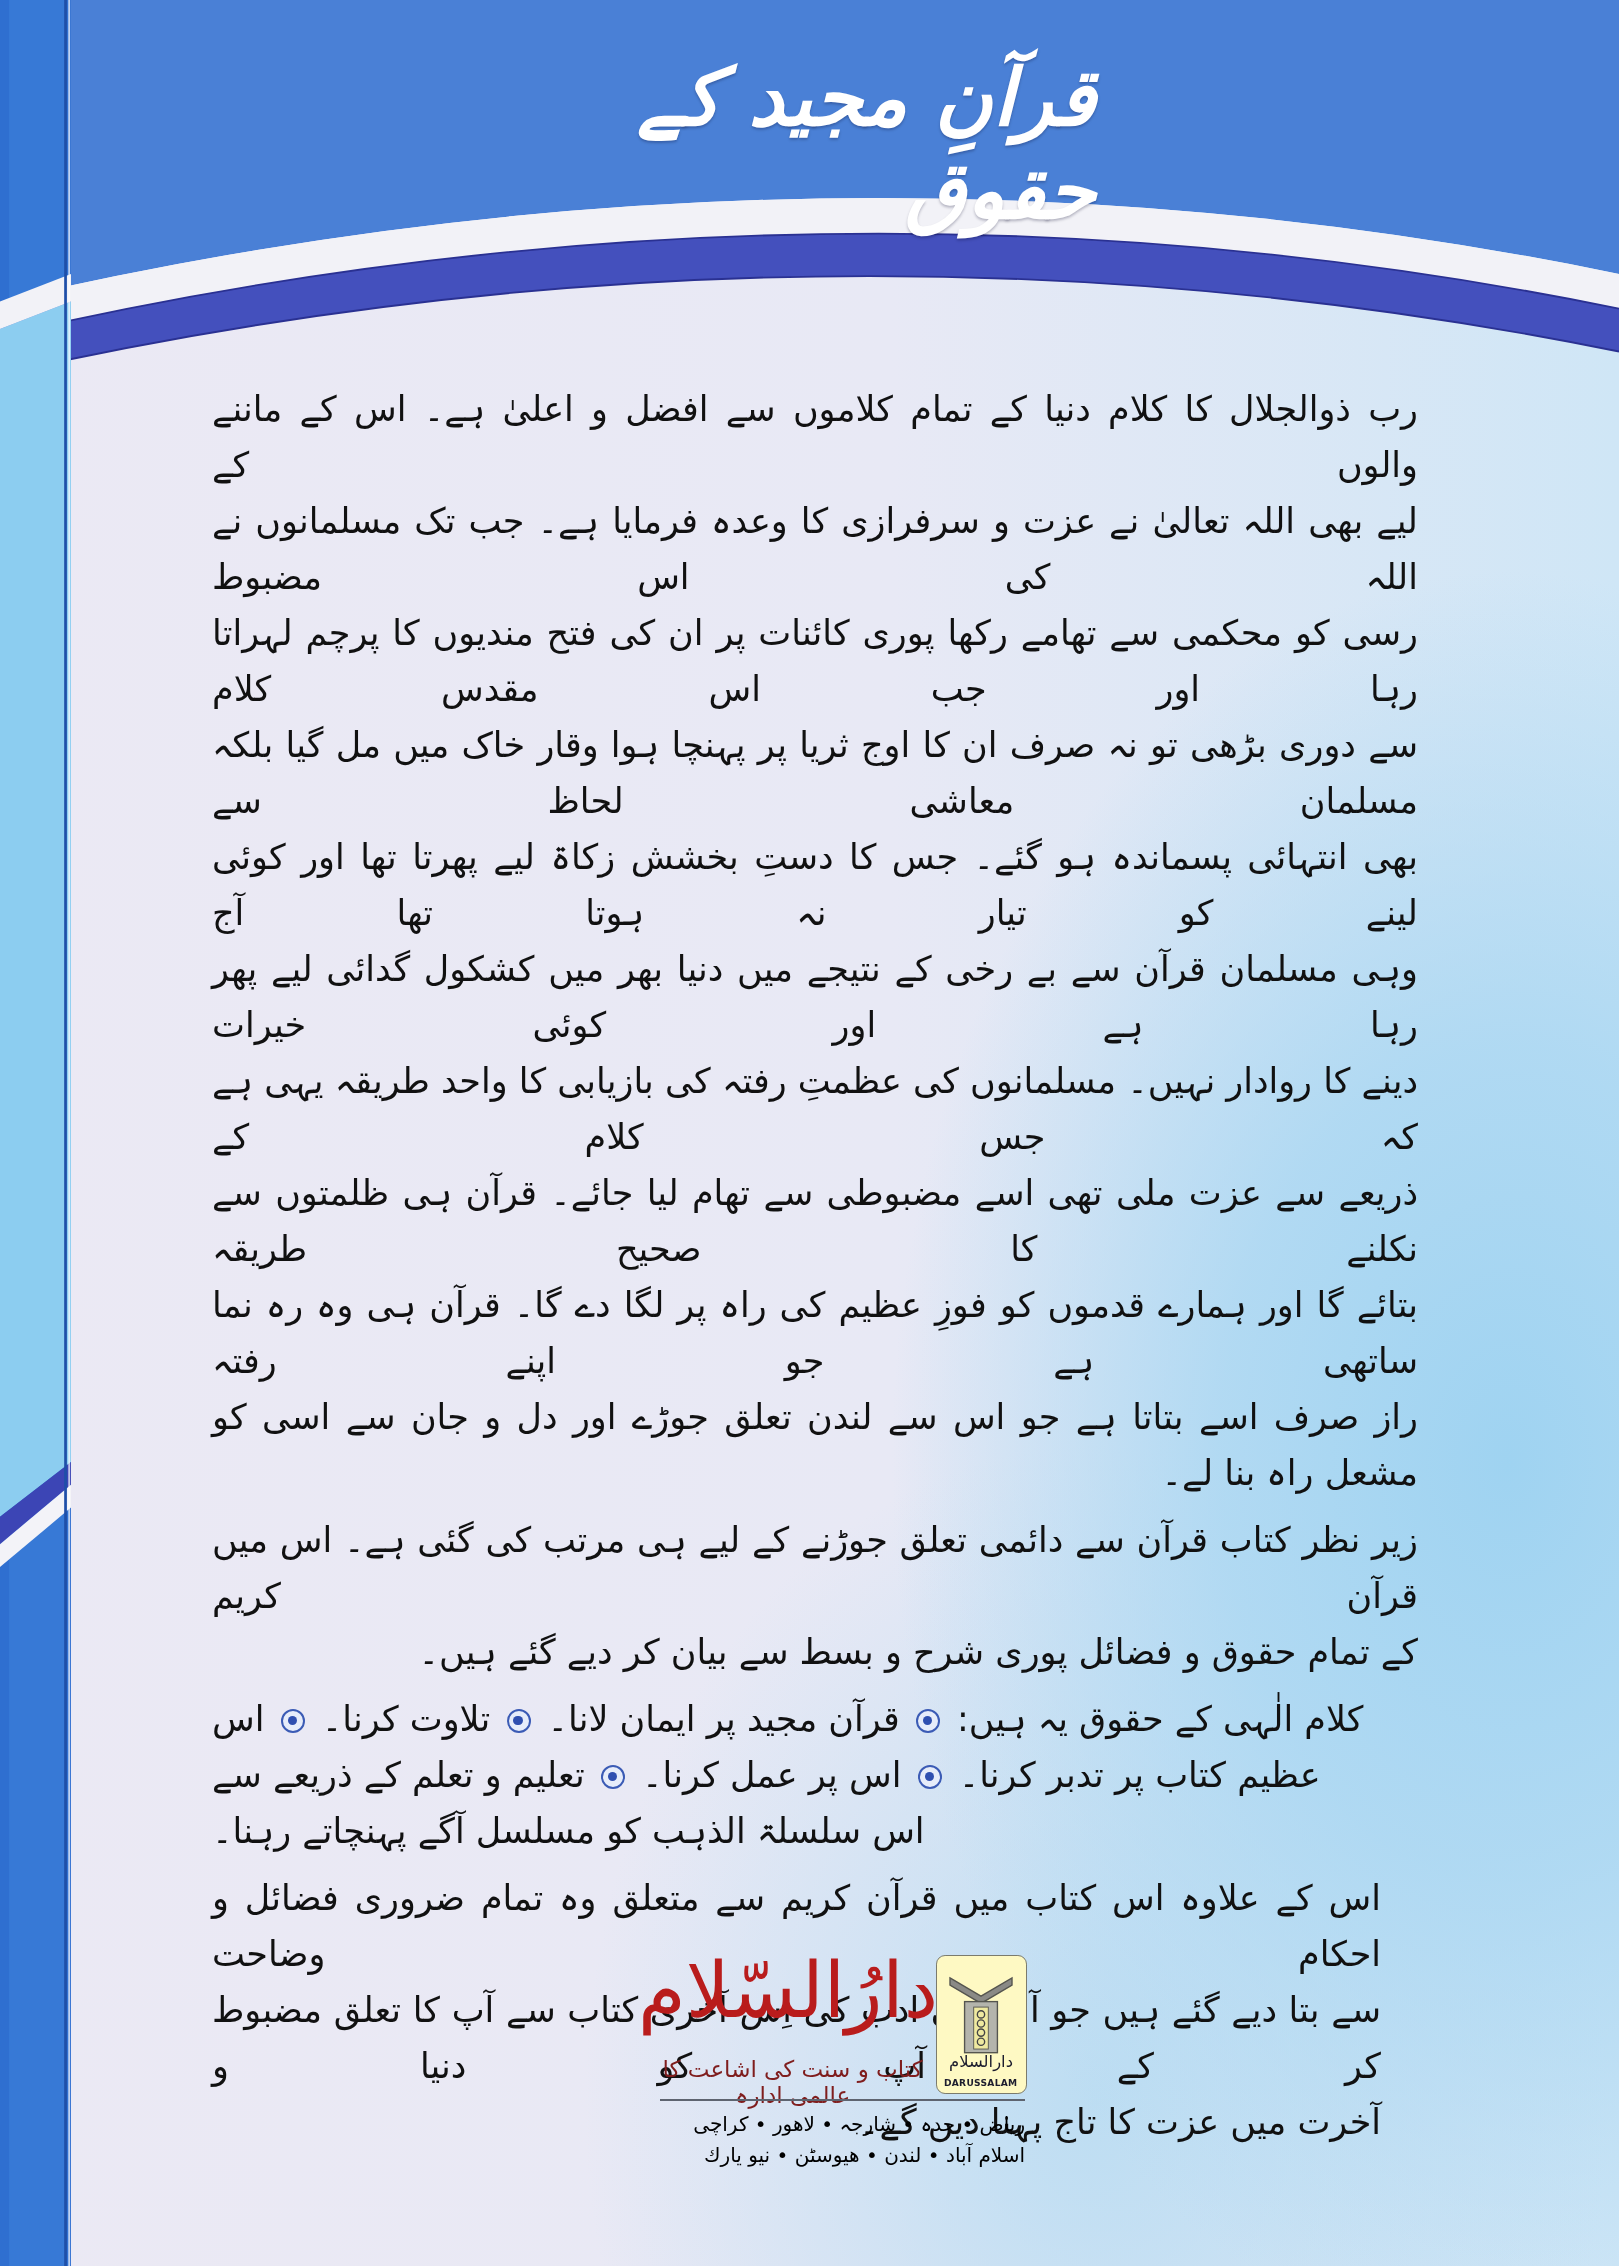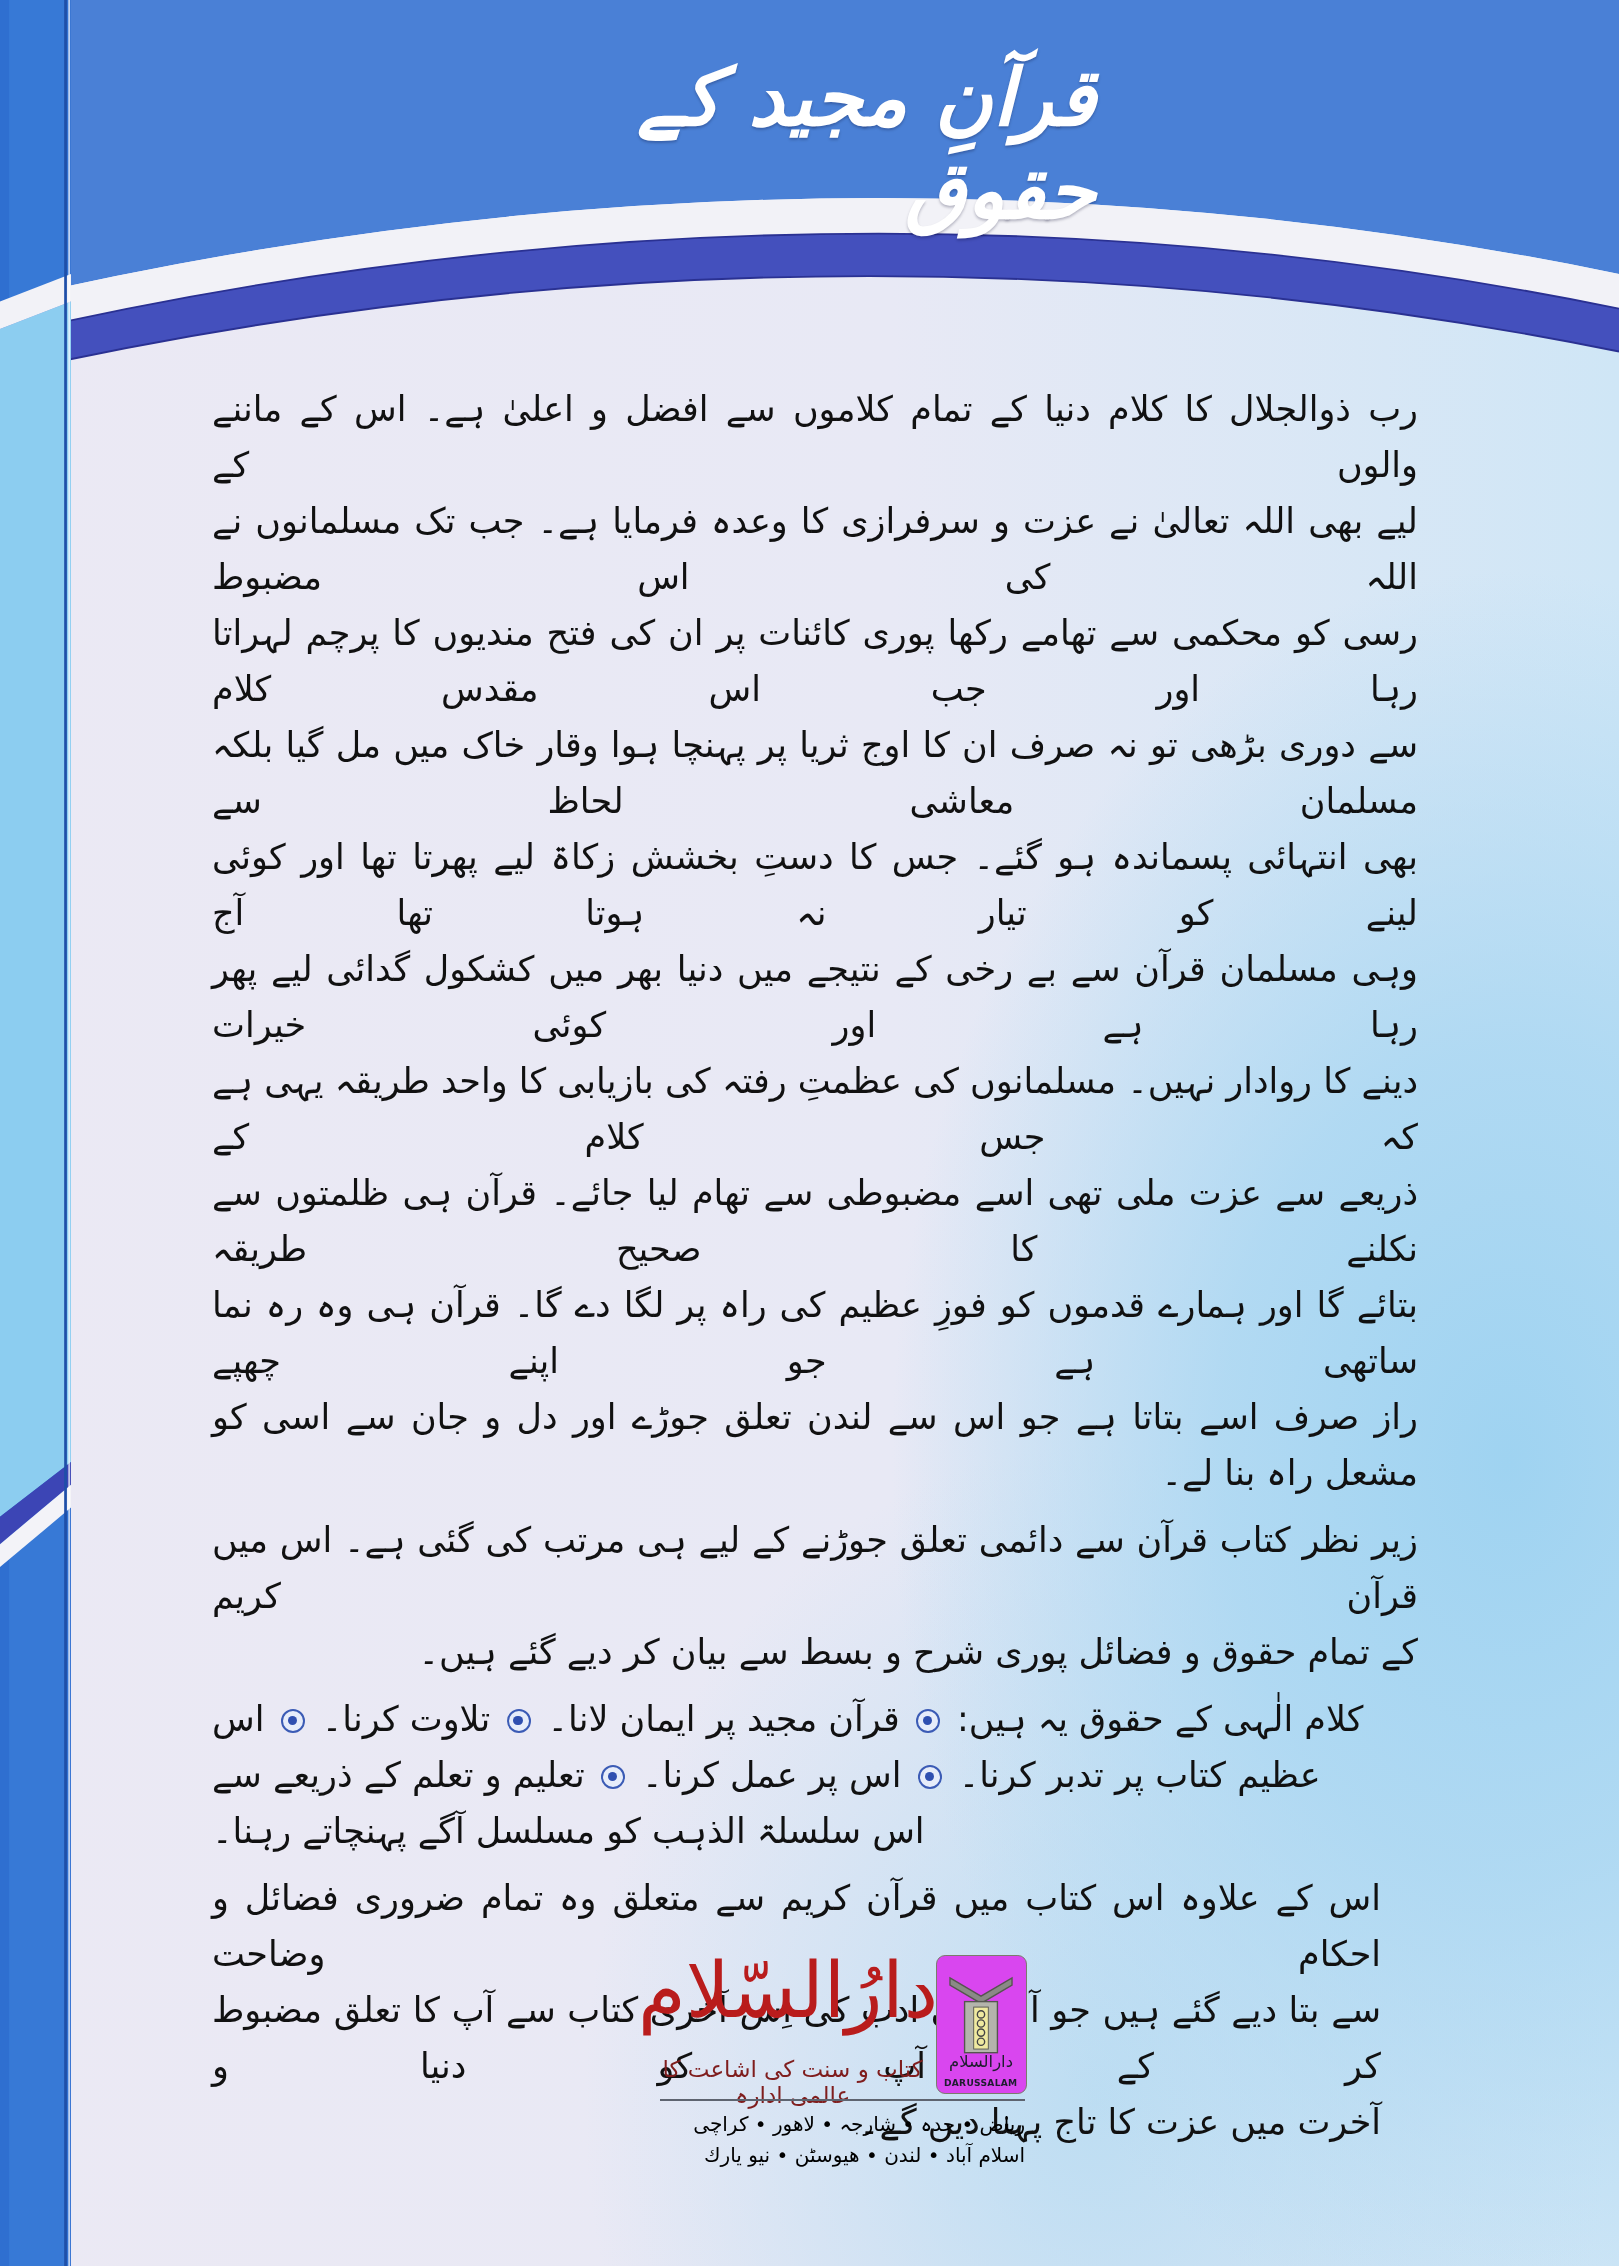--- a/index.html
+++ b/index.html
@@ -57,21 +57,21 @@
     direction: rtl; font-family: "DejaVu Serif", serif; font-size: 77px;
     color: #b91c1c; font-weight: normal;
   }
   .pub-tagline {
     position: absolute; left: 9.1px; top: 121px; width: 265px; height: 27.4px;
     direction: rtl; text-align: center; font-size: 23px; color: #7f1d1d;
     font-family: "DejaVu Sans", sans-serif;
   }
   .emblem {
     position: absolute; left: 285px; top: 20px; width: 91px; height: 139px;
-    background: #d946ef; border: 1.8px solid #7b7b6d; border-radius: 9.1px;
+    background: #fef9c3; border: 1.8px solid #7b7b6d; border-radius: 9.1px;
     box-sizing: border-box;
   }
   .emblem svg { position: absolute; left: 0; top: 0; width: 88px; height: 135px; }
   .emblem-latin {
     position: absolute; left: 3.7px; bottom: 5.5px; width: 80px; text-align: center;
     font-size: 9.1px; font-weight: bold; color: #1d1d2e; letter-spacing: 0.3px;
     font-family: "DejaVu Sans", sans-serif;
     margin-top: 16px;
   }
   .pub-rule {
@@ -115,21 +115,21 @@
 <div class="content">
   <p>
     <span class="line">رب ذوالجلال کا کلام دنیا کے تمام کلاموں سے افضل و اعلیٰ ہے۔ اس کے ماننے والوں کے</span>
     <span class="line">لیے بھی اللہ تعالیٰ نے عزت و سرفرازی کا وعدہ فرمایا ہے۔ جب تک مسلمانوں نے اللہ کی اس مضبوط</span>
     <span class="line">رسی کو محکمی سے تھامے رکھا پوری کائنات پر ان کی فتح مندیوں کا پرچم لہراتا رہا اور جب اس مقدس کلام</span>
     <span class="line">سے دوری بڑھی تو نہ صرف ان کا اوج ثریا پر پہنچا ہوا وقار خاک میں مل گیا بلکہ مسلمان معاشی لحاظ سے</span>
     <span class="line">بھی انتہائی پسماندہ ہو گئے۔ جس کا دستِ بخشش زکاۃ لیے پھرتا تھا اور کوئی لینے کو تیار نہ ہوتا تھا آج</span>
     <span class="line">وہی مسلمان قرآن سے بے رخی کے نتیجے میں دنیا بھر میں کشکول گدائی لیے پھر رہا ہے اور کوئی خیرات</span>
     <span class="line">دینے کا روادار نہیں۔ مسلمانوں کی عظمتِ رفتہ کی بازیابی کا واحد طریقہ یہی ہے کہ جس کلام کے</span>
     <span class="line">ذریعے سے عزت ملی تھی اسے مضبوطی سے تھام لیا جائے۔ قرآن ہی ظلمتوں سے نکلنے کا صحیح طریقہ</span>
-    <span class="line">بتائے گا اور ہمارے قدموں کو فوزِ عظیم کی راہ پر لگا دے گا۔ قرآن ہی وہ رہ نما ساتھی ہے جو اپنے چھپے</span>
+    <span class="line">بتائے گا اور ہمارے قدموں کو فوزِ عظیم کی راہ پر لگا دے گا۔ قرآن ہی وہ رہ نما ساتھی ہے جو اپنے رفتہ</span>
     <span class="line last">راز صرف اسے بتاتا ہے جو اس سے لندن تعلق جوڑے اور دل و جان سے اسی کو مشعل راہ بنا لے۔</span>
   </p>
 
   <p>
     <span class="line">زیر نظر کتاب قرآن سے دائمی تعلق جوڑنے کے لیے ہی مرتب کی گئی ہے۔ اس میں قرآن کریم</span>
     <span class="line last">کے تمام حقوق و فضائل پوری شرح و بسط سے بیان کر دیے گئے ہیں۔</span>
   </p>
 
   <p style="padding-right:37px; text-align:left;">
     <span>کلام الٰہی کے حقوق یہ ہیں:</span>

